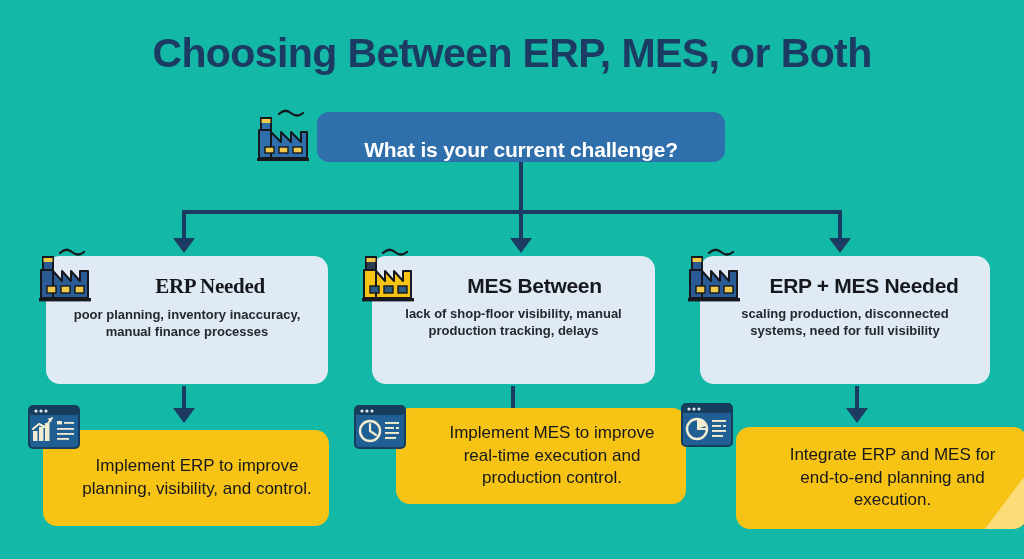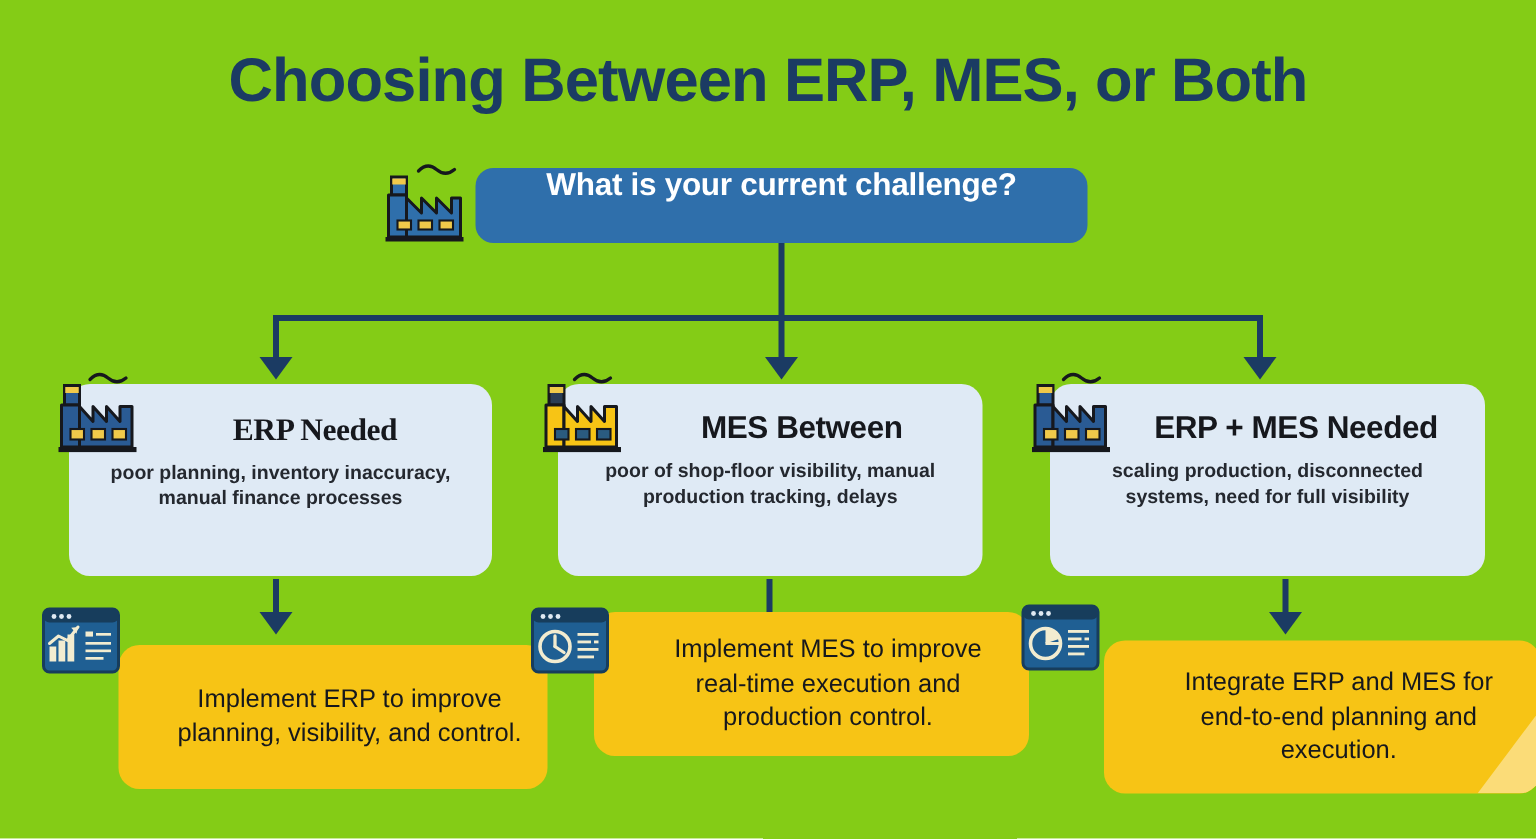--- a/index.html
+++ b/index.html
@@ -2,37 +2,37 @@
 <html><head>
 <meta charset="utf-8">
 <style>
   * { box-sizing: border-box; margin: 0; padding: 0; }
   html, body {
     width: 1024px; height: 559px;
     background: #ffffff;
     font-family: "Liberation Sans", sans-serif;
     overflow: hidden;
   }
-  .canvas { position: relative; width: 1024px; height: 559px; background: #84cc16; }
+  .canvas { position: relative; width: 1024px; height: 559px; background: #14b8a6; }
 
   
   .title {
     position: absolute; left: 0; top: 30px; width: 1024px;
     text-align: center;
     font-size: 41px; font-weight: 700; letter-spacing: -0.6px;
     color: #1b3b63;
   }
 
   
   .pill {
     position: absolute; left: 317px; top: 112px;
     width: 408px; height: 50px;
     background: #2f6fab;
     border-radius: 12px;
-    display: flex; align-items: flex-start; justify-content: center;
+    display: flex; align-items: flex-end; justify-content: center;
     color: #ffffff; font-size: 21px; font-weight: 700;
     letter-spacing: -0.2px;
   }
   .pill-factory { position: absolute; left: 249px; top: 108px; width: 70px; height: 56px; }
 
   
   .conn { position: absolute; background: #1b3b63; }
   .v-stem { left: 519px; top: 162px; width: 4px; height: 52px; }
   .h-bar  { left: 182px; top: 210px; width: 660px; height: 4px; }
   .v-left   { left: 182px; top: 210px; width: 4px; height: 32px; }
@@ -91,21 +91,21 @@
   .ybox {
     position: absolute;
     background: #f7c415;
     border-radius: 14px;
     display: flex; align-items: center; justify-content: center;
     text-align: center;
     padding: 10px 14px 10px 36px;
     font-size: 17px; color: #16181d; line-height: 1.33;
     overflow: hidden;
   }
-  .ybox-1 { left: 43px;  top: 430px; width: 286px; height: 96px; margin-left: 36px; }
+  .ybox-1 { left: 43px;  top: 430px; width: 286px; height: 96px; }
   .ybox-2 { left: 366px; top: 408px; width: 290px; height: 96px; margin-left: 30px; }
   .ybox-3 { left: 736px; top: 427px; width: 291px; height: 102px; }
   .ybox-3 .fold {
     position: absolute; right: 0; bottom: 0;
     width: 42px; height: 56px;
     background: #fbe08a;
     clip-path: polygon(100% 0, 100% 100%, 0 100%);
     border-bottom-right-radius: 14px;
     opacity: 0.85;
   }
@@ -162,21 +162,21 @@
       <path d="M19 50 L19 23 L28 33 L28 23 L37 33 L37 23 L46 33 L46 23 L54 23 L54 50 Z" fill="#2a5b94" stroke="#16181d" stroke-width="2" stroke-linejoin="round"></path>
       <rect x="5" y="50" width="52" height="3.4" fill="#16181d"></rect>
       <rect x="13" y="38" width="9" height="7" fill="#f0c94a" stroke="#16181d" stroke-width="1.4"></rect>
       <rect x="27" y="38" width="9" height="7" fill="#f0c94a" stroke="#16181d" stroke-width="1.4"></rect>
       <rect x="41" y="38" width="9" height="7" fill="#f0c94a" stroke="#16181d" stroke-width="1.4"></rect>
     </svg>
   </div>
 
   <div class="card card-2">
     <div class="card-title">MES Between</div>
-    <div class="card-body">poor of shop-floor visibility, manual production tracking, delays</div>
+    <div class="card-body">lack of shop-floor visibility, manual production tracking, delays</div>
   </div>
   <div class="card-factory cf-2">
     <svg viewBox="0 0 64 56" width="64" height="56">
       <path d="M26 5 Q32 -1 38 4 Q44 9 50 4" fill="none" stroke="#16181d" stroke-width="2.2" stroke-linecap="round"></path>
       <rect x="9" y="9" width="10" height="13" fill="#2a3d55" stroke="#16181d" stroke-width="2"></rect>
       <rect x="9.5" y="10" width="9" height="4" fill="#f0c94a"></rect>
       <path d="M7 50 L7 22 L19 22 L19 50 Z" fill="#f7c415" stroke="#16181d" stroke-width="2" stroke-linejoin="round"></path>
       <path d="M19 50 L19 23 L28 33 L28 23 L37 33 L37 23 L46 33 L46 23 L54 23 L54 50 Z" fill="#f7c415" stroke="#16181d" stroke-width="2" stroke-linejoin="round"></path>
       <rect x="5" y="50" width="52" height="3.4" fill="#16181d"></rect>
       <rect x="13" y="38" width="9" height="7" fill="#2a5b80" stroke="#16181d" stroke-width="1.4"></rect>

